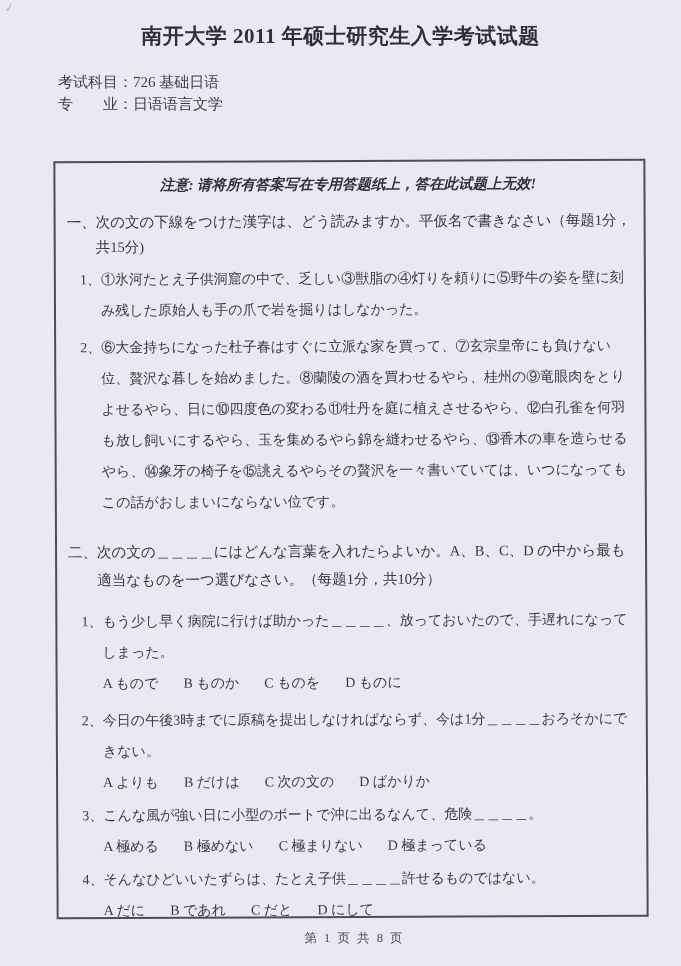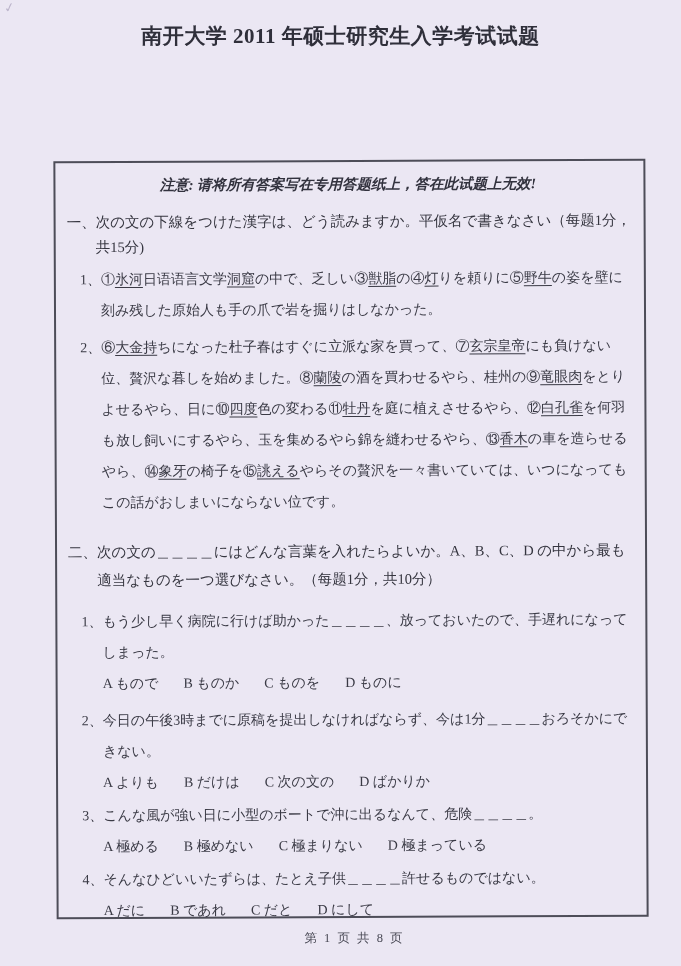--- a/index.html
+++ b/index.html
@@ -43,45 +43,47 @@
   }
   .q-s1-1{margin-top:4px;}
   .q-s1-2{margin-top:6px;}
   .qblock{margin-top:2px;}
   .qblock.first{margin-top:12px;}
   .qblock.second{margin-top:6px;}
   .options{
     font-size:14px;line-height:31px;padding-left:38px;
   }
   .opt{margin-right:25px;white-space:nowrap;}
-  .u{text-decoration:underline;text-underline-offset:3px;}
+  .u{text-underline-offset:3px;}
   .footer{
     position:absolute;top:930px;left:14px;width:100%;
     text-align:center;font-size:12.5px;letter-spacing:2px;color:#4a4a56;
   }
 </style>
 </head>
 <body>
 
 <div>
 
   <div class="check">✓</div>
 
   <h1 class="title">南开大学 2011 年硕士研究生入学考试试题</h1>
 
   <div class="meta">
+    <div>考试科目：726 基础日语</div>
+    <div>专　　业：日语语言文学</div>
   </div>
 
   <div class="frame">
 
     <div class="notice">注意: 请将所有答案写在专用答题纸上，答在此试题上无效!</div>
 
     <div class="sec-heading">一、次の文の下線をつけた漢字は、どう読みますか。平仮名で書きなさい（每题1分，共15分)</div>
 
-    <div class="question q-s1-1"><span>1、①</span><span class="u">氷河</span><span>日语语言文学</span><span class="u">洞窟</span><span>の中で、乏しい③</span><span class="u">獣脂</span><span>の④</span><span class="u">灯</span><span>りを頼りに⑤</span><span class="u">野牛</span><span>の姿を壁に刻み残した原始人も手の爪で岩を掘りはしなかった。</span></div>
+    <div class="question q-s1-1"><span>1、①</span><span class="u">氷河</span><span>たとえ子供</span><span class="u">洞窟</span><span>の中で、乏しい③</span><span class="u">獣脂</span><span>の④</span><span class="u">灯</span><span>りを頼りに⑤</span><span class="u">野牛</span><span>の姿を壁に刻み残した原始人も手の爪で岩を掘りはしなかった。</span></div>
 
     <div class="question q-s1-2"><span>2、⑥</span><span class="u">大金持</span><span>ちになった杜子春はすぐに立派な家を買って、⑦</span><span class="u">玄宗皇帝</span><span>にも負けない位、贅沢な暮しを始めました。⑧</span><span class="u">蘭陵</span><span>の酒を買わせるやら、桂州の⑨</span><span class="u">竜眼肉</span><span>をとりよせるやら、日に⑩</span><span class="u">四度</span><span>色の変わる⑪</span><span class="u">牡丹</span><span>を庭に植えさせるやら、⑫</span><span class="u">白孔雀</span><span>を何羽も放し飼いにするやら、玉を集めるやら錦を縫わせるやら、⑬</span><span class="u">香木</span><span>の車を造らせるやら、⑭</span><span class="u">象牙</span><span>の椅子を⑮</span><span class="u">誂える</span><span>やらその贅沢を一々書いていては、いつになってもこの話がおしまいにならない位です。</span></div>
 
     <div class="sec-heading sec2">二、次の文の＿＿＿＿にはどんな言葉を入れたらよいか。A、B、C、D の中から最も適当なものを一つ選びなさい。（每题1分，共10分）</div>
 
     <div class="qblock first">
       <div class="question">1、もう少し早く病院に行けば助かった＿＿＿＿、放っておいたので、手遅れになってしまった。</div>
       <div class="options"><span class="opt">A もので</span><span class="opt">B ものか</span><span class="opt">C ものを</span><span class="opt">D ものに</span></div>
     </div>
 

